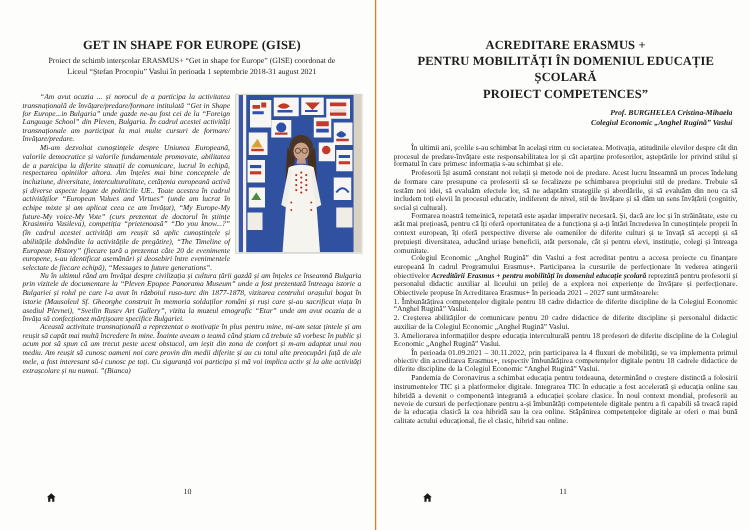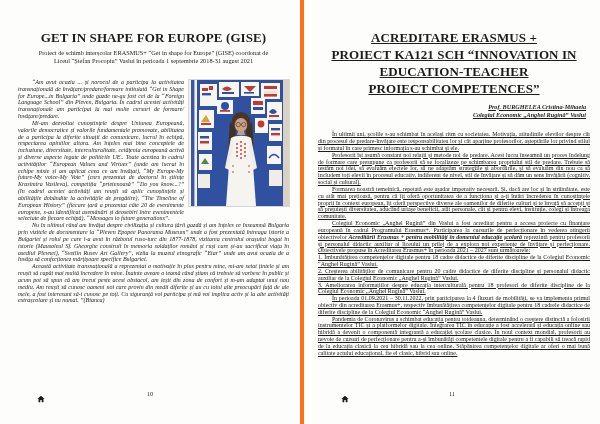--- a/index.html
+++ b/index.html
@@ -9,24 +9,24 @@
     font-family:"Liberation Serif","DejaVu Serif",serif;
     color:#1c1c1c;
     -webkit-font-smoothing:antialiased;
   }
   .spread{display:flex;width:600px;height:424px;}
   .page{
     position:relative;width:300px;height:424px;
     background:#fdfdfc;box-sizing:border-box;overflow:hidden;
   }
   .page-left{padding:30px 11px 0 18px;}
-  .page-right{padding:30px 10px 0 14px;border-left:4px solid #f97316;text-decoration:underline;}
+  .page-right{padding:30px 10px 0 14px;border-left:1px solid #f97316;}
   .doc-title{
     font-weight:bold;text-align:center;
-    font-size:13px;line-height:1.3;letter-spacing:.1px;
+    font-size:10px;line-height:1.3;letter-spacing:.1px;
   }
   .doc-subtitle{
     text-align:center;font-size:6.3px;line-height:1.35;margin-top:2px;
   }
   .author-block{
     text-align:right;font-weight:bold;font-style:italic;
     font-size:6.2px;line-height:1.35;margin-top:5px;padding-right:4px;
   }
   .body-text{
     margin-top:12px;font-size:6px;line-height:1.14;text-align:justify;
@@ -157,21 +157,21 @@
             <path d="M5 0.8 L9.4 4.8 H8.1 V9.2 H5.9 V6.3 H4.1 V9.2 H1.9 V4.8 H0.6 Z" fill="#1a1a1a"></path>
           </svg>
       </span>
       <div class="page-num">10</div>
     </div>
   </div>
 
   <div class="page page-right">
     <div class="doc-title">
       <div>ACREDITARE ERASMUS +</div>
-      <div>PROIECT KA121 SCH “INNOVATION IN EDUCATION-TEACHER</div>
+      <div>PENTRU MOBILITĂȚI ÎN DOMENIUL EDUCAȚIE ȘCOLARĂ</div>
       <div>PROIECT COMPETENCES”</div>
     </div>
 
     <div class="author-block">
       <div>Prof. BURGHELEA Cristina-Mihaela</div>
       <div>Colegiul Economic „Anghel Rugină” Vaslui</div>
     </div>
 
     <div class="body-text">
       <p class="para">În ultimii ani, școlile s-au schimbat în același ritm cu societatea. Motivația, atitudinile elevilor despre cât din procesul de predare-învățare este responsabilitatea lor și cât aparține profesorilor, așteptările lor privind stilul și formatul în care primesc informația s-au schimbat și ele.</p>

